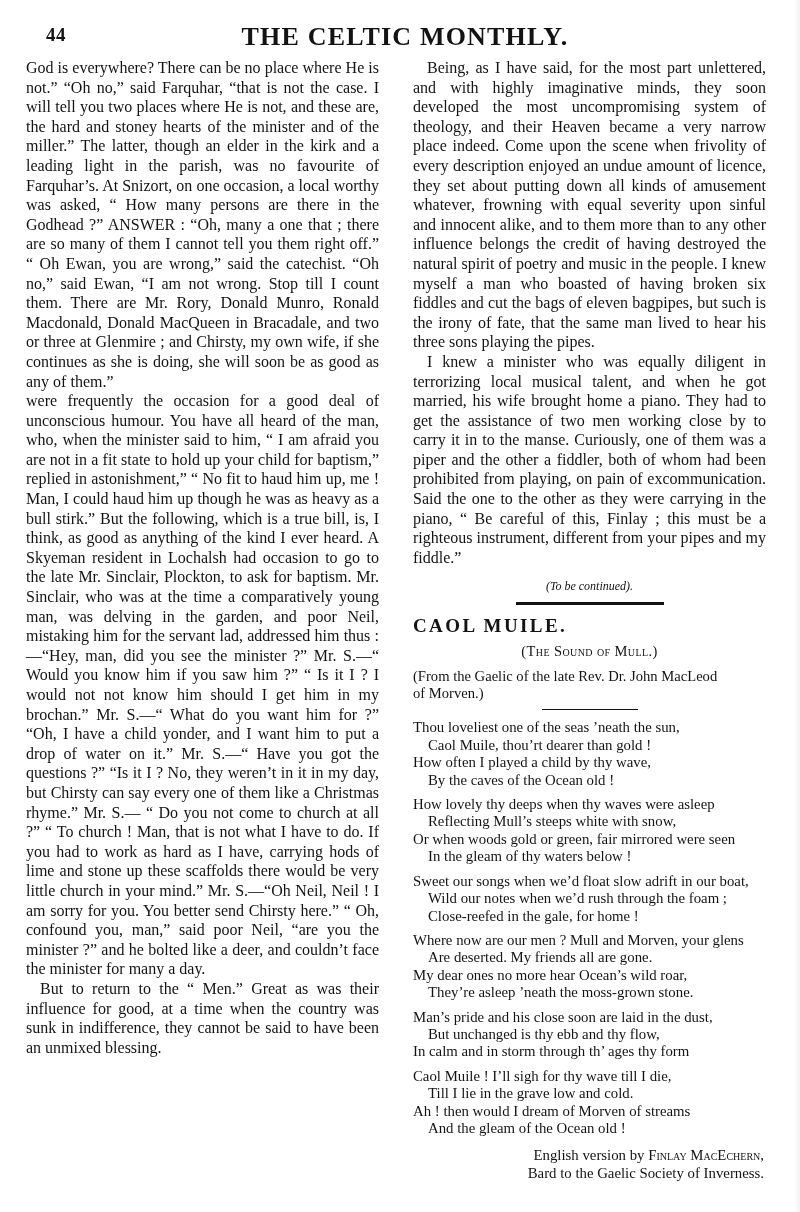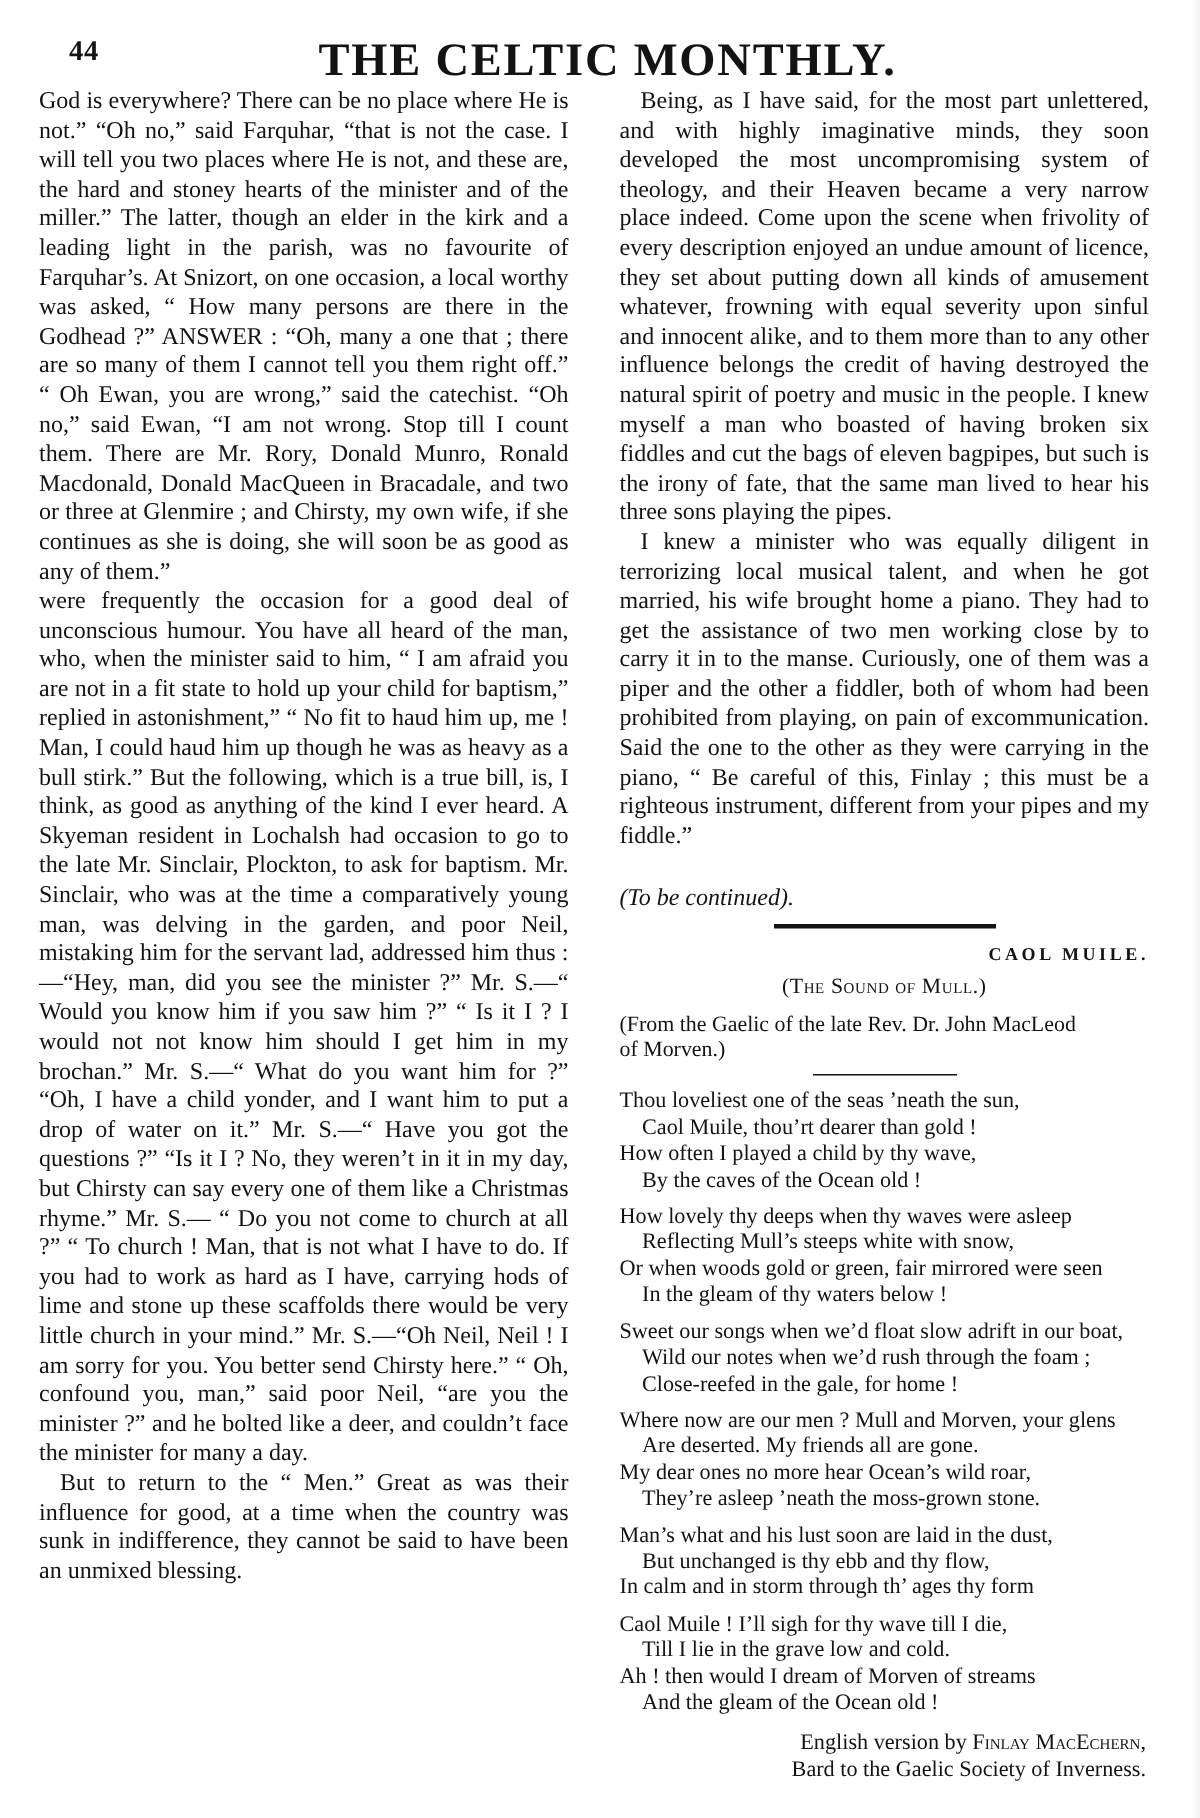--- a/index.html
+++ b/index.html
@@ -31,21 +31,21 @@
   .folio {
     position: absolute;
     left: 20px;
     top: 2px;
     font-size: 19px;
     font-weight: bold;
     letter-spacing: 0.5px;
   }
   .head-title {
     text-align: center;
-    font-size: 31px;
+    font-size: 26px;
     font-weight: bold;
     letter-spacing: 1.2px;
     padding-left: 10px;
   }
   
   .columns {
     display: flex;
     gap: 34px;
     align-items: flex-start;
   }
@@ -73,42 +73,42 @@
     font-size: 16.5px;
     letter-spacing: 0.6px;
     margin: 11px 0 6px 0;
     font-variant: small-caps;
   }
   .subhead .big {
     font-size: 18.5px;
   }
   
   .tbc {
-    text-align: left;
+    text-align: center;
     font-style: italic;
-    font-size: 16px;
-    margin-top: 23px;
+    font-size: 12px;
+    margin-top: 12px;
     margin-bottom: 8px;
   }
   .rule-short {
     width: 148px;
     height: 3px;
     background: #131313;
     margin: 8px auto 10px auto;
   }
   .rule-hair {
     width: 96px;
     height: 1px;
     background: #131313;
     margin: 7px auto 9px auto;
   }
   
   .poem-title {
-    text-align: right;
-    font-size: 12px;
+    text-align: left;
+    font-size: 19px;
     font-weight: bold;
     letter-spacing: 2.4px;
     margin: 2px 0 6px 0;
   }
   .poem-sub {
     text-align: center;
     font-size: 14.5px;
     letter-spacing: 0.4px;
     margin-bottom: 8px;
     font-variant: small-caps;
@@ -210,21 +210,21 @@
             <div class="in1">Wild our notes when we’d rush through the foam ;</div>
             <div class="in1">Close-reefed in the gale, for home !</div>
           </div>
           <div class="verse">
             <div>Where now are our men ?  Mull and Morven, your glens</div>
             <div class="in1">Are deserted.   My friends all are gone.</div>
             <div>My dear ones no more hear Ocean’s wild roar,</div>
             <div class="in1">They’re asleep ’neath the moss-grown stone.</div>
           </div>
           <div class="verse">
-            <div>Man’s what and his lust soon are laid in the dust,</div>
+            <div>Man’s pride and his close soon are laid in the dust,</div>
             <div class="in1">But unchanged is thy ebb and thy flow,</div>
             <div>In calm and in storm through th’ ages thy form</div>
           </div>
           <div class="verse">
             <div>Caol Muile !   I’ll sigh for thy wave till I die,</div>
             <div class="in1">Till I lie in the grave low and cold.</div>
             <div>Ah !  then would I dream of Morven of streams</div>
             <div class="in1">And the gleam of the Ocean old !</div>
           </div>
         </div>

